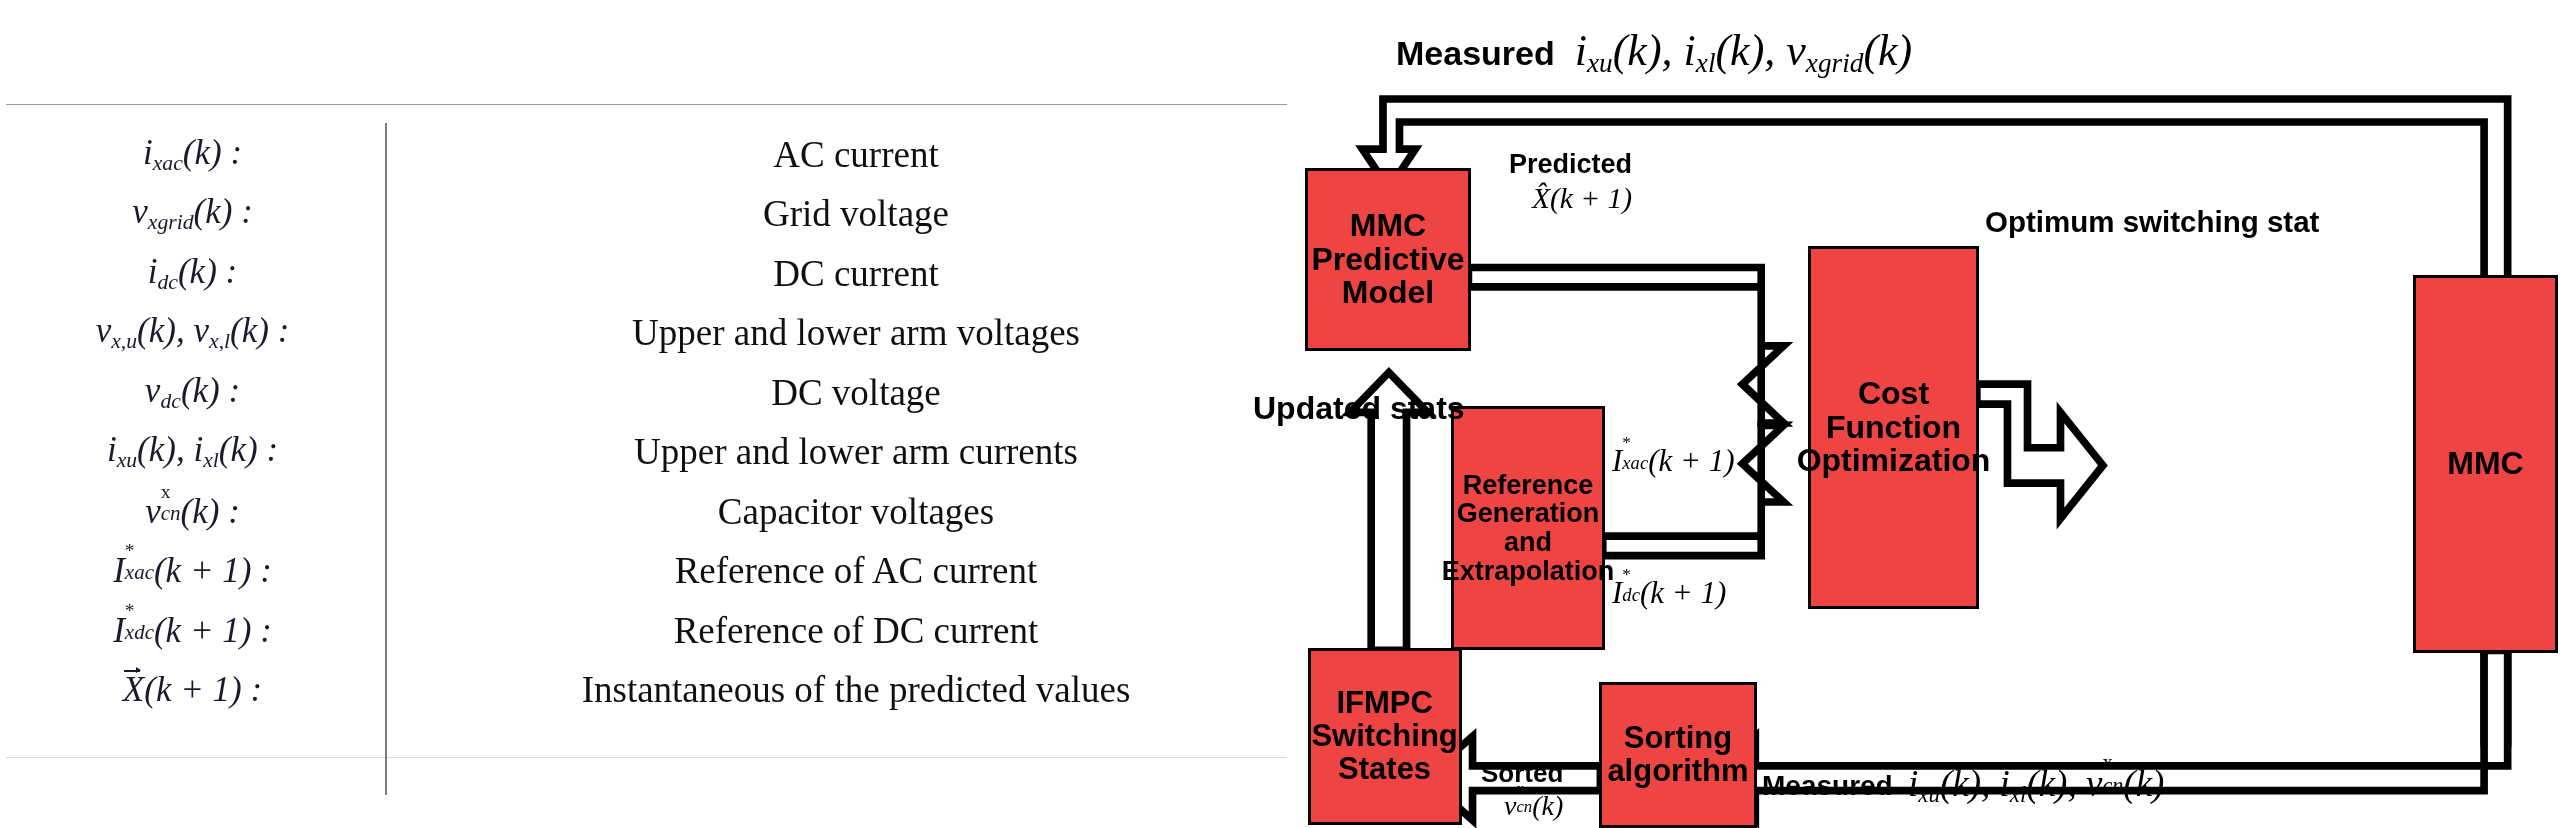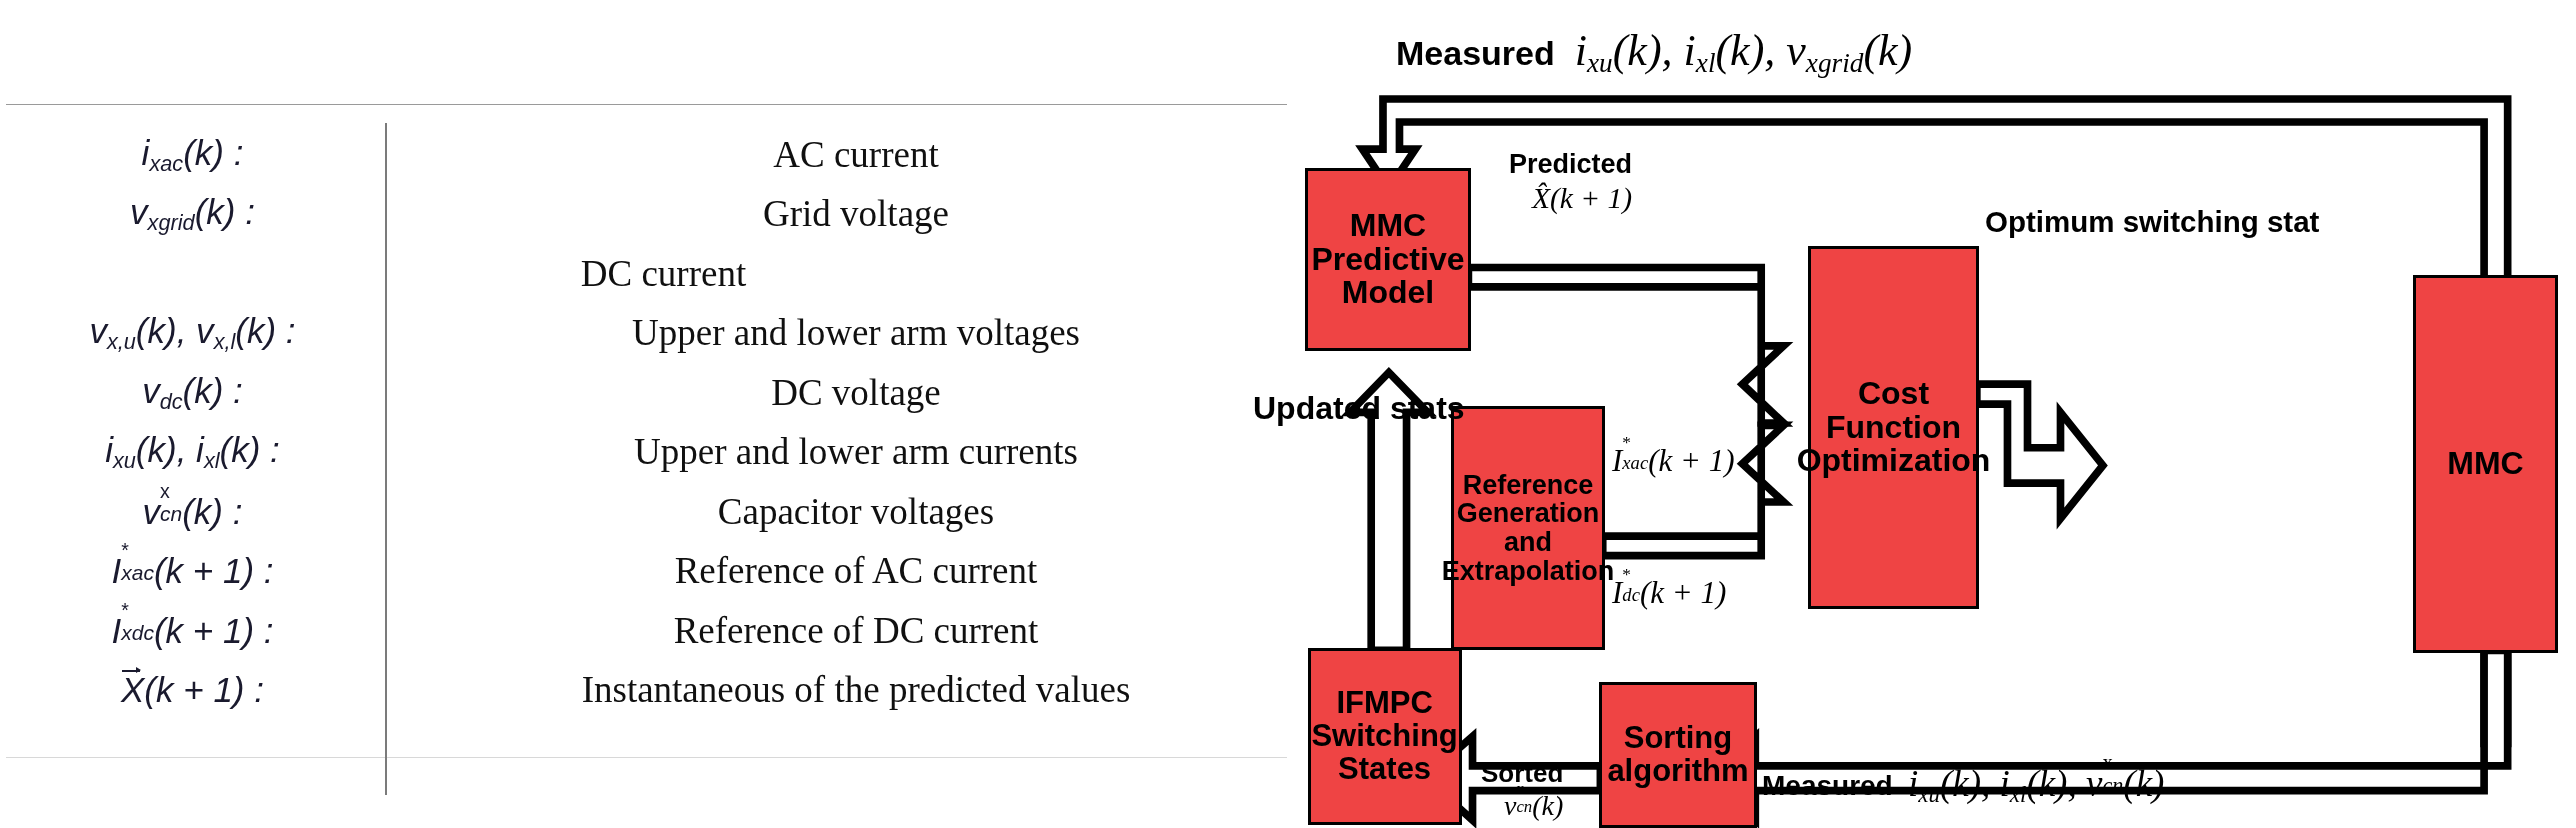--- a/index.html
+++ b/index.html
@@ -7,21 +7,21 @@
   #root{position:relative;width:2576px;height:829px;background:#ffffff;}
 
   
   #nomenclature{position:absolute;left:0;top:0;width:1296px;height:829px;}
   #rule-top{position:absolute;left:5.9px;top:104px;width:1281px;height:1.2px;background:#9a9a9a;}
   #rule-bottom{position:absolute;left:5.9px;top:757px;width:1281px;height:1.2px;background:#d8d8d8;}
   #col-divider{position:absolute;left:385px;top:123px;width:2.4px;height:672px;background:#7b7b7b;}
 
   .nrow{position:absolute;left:0;width:1290px;height:59px;display:flex;align-items:center;}
   .sym{width:385px;text-align:center;
-       font-family:Liberation Sans, sans-serif;font-style:italic;
+       font-family:Liberation Serif, serif;font-style:italic;
        font-size:35px;color:#1a1a2e;white-space:nowrap;line-height:1;}
   .desc{flex:1;text-align:center;
        font-family:"Liberation Serif",serif;font-size:37px;color:#101010;
        white-space:nowrap;line-height:1;padding-left:37px;}
   .sym sub,.desc sub{font-size:0.62em;vertical-align:-0.26em;font-style:italic;}
   .vecx{position:relative;display:inline-block;font-style:italic;}
   .vecx::after{content:"";position:absolute;left:4%;right:18%;top:-2.4px;height:2.4px;background:#1a1a2e;}
   .vecx::before{content:"";position:absolute;right:14%;top:-5.3px;
       border-left:5.3px solid #1a1a2e;border-top:3.5px solid transparent;border-bottom:3.5px solid transparent;}
   .stk{display:inline-block;position:relative;vertical-align:baseline;}
@@ -57,20 +57,21 @@
 
     <div class="nrow" style="top:125px">
       <div class="sym">i<sub>xac</sub>(k) :</div>
       <div class="desc">AC current</div>
     </div>
     <div class="nrow" style="top:184px">
       <div class="sym">v<sub>xgrid</sub>(k) :</div>
       <div class="desc">Grid voltage</div>
     </div>
     <div class="nrow" style="top:244px">
+      <div class="sym">i<sub>dc</sub>(k) :</div>
       <div class="desc">DC current</div>
     </div>
     <div class="nrow" style="top:303px">
       <div class="sym">v<sub>x,u</sub>(k), v<sub>x,l</sub>(k) :</div>
       <div class="desc">Upper and lower arm voltages</div>
     </div>
     <div class="nrow" style="top:363px">
       <div class="sym">v<sub>dc</sub>(k) :</div>
       <div class="desc">DC voltage</div>
     </div>

